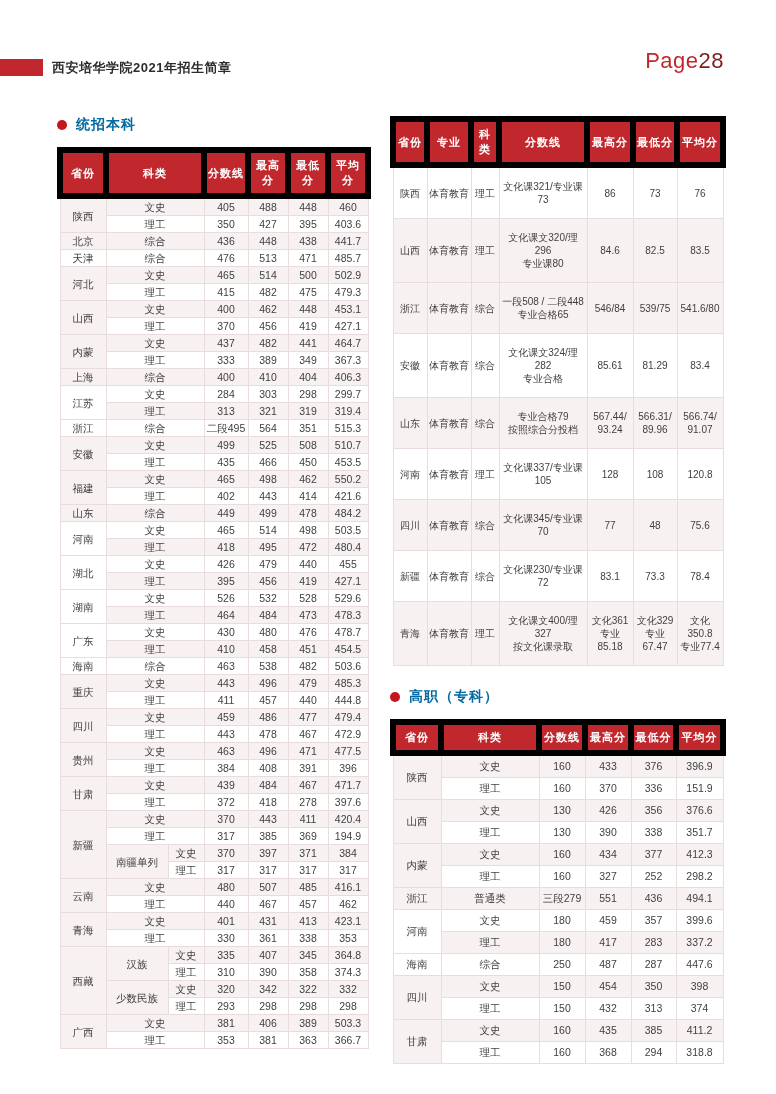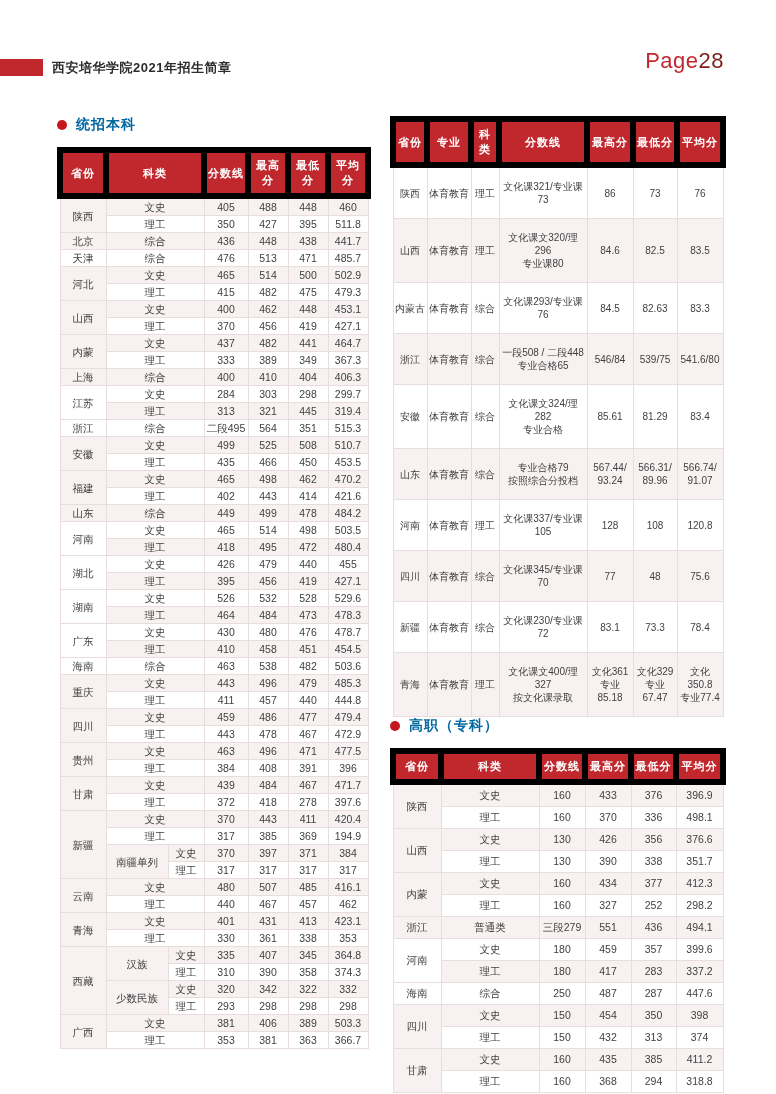--- a/index.html
+++ b/index.html
@@ -20,21 +20,21 @@
   .page-num .pg-no{color:#7f1d1d;}
 
   
   .col-left{position:absolute;left:57px;top:116px;width:308px;}
   .col-right{position:absolute;left:390px;top:116px;width:330px;}
 
   
   .section-title{display:flex;align-items:center;gap:9px;margin:0 0 13px 0;}
   .bullet{width:10px;height:10px;border-radius:50%;background:#c5161e;flex:0 0 auto;}
   .section-title .st-text{font-size:14px;font-weight:bold;color:#0369a1;letter-spacing:1px;}
-  .gap-before{}
+  .gap-before{margin-top:22px;}
 
   
   .score-table{border-collapse:collapse;table-layout:fixed;width:100%;}
   .score-table th{
     background:var(--accent);color:#fff;font-weight:bold;font-size:11px;
     padding:5px 0;border:6px solid #000000;letter-spacing:1px;
   }
   .score-table td{
     border:1px solid var(--line);text-align:center;vertical-align:middle;
     color:var(--ink);background-clip:padding-box;
@@ -88,21 +88,21 @@
               <td>405</td>
               <td>488</td>
               <td>448</td>
               <td>460</td>
             </tr>
             <tr>
               <td colspan="2">理工</td>
               <td>350</td>
               <td>427</td>
               <td>395</td>
-              <td>511.8</td>
+              <td>403.6</td>
             </tr>
             <tr class="alt">
               <td>北京</td>
               <td colspan="2">综合</td>
               <td>436</td>
               <td>448</td>
               <td>438</td>
               <td>441.7</td>
             </tr>
             <tr>
@@ -171,21 +171,21 @@
               <td colspan="2">文史</td>
               <td>284</td>
               <td>303</td>
               <td>298</td>
               <td>299.7</td>
             </tr>
             <tr class="alt">
               <td colspan="2">理工</td>
               <td>313</td>
               <td>321</td>
-              <td>445</td>
+              <td>319</td>
               <td>319.4</td>
             </tr>
             <tr>
               <td>浙江</td>
               <td colspan="2">综合</td>
               <td>二段495</td>
               <td>564</td>
               <td>351</td>
               <td>515.3</td>
             </tr>
@@ -203,21 +203,21 @@
               <td>466</td>
               <td>450</td>
               <td>453.5</td>
             </tr>
             <tr class="alt">
               <td rowspan="2">福建</td>
               <td colspan="2">文史</td>
               <td>465</td>
               <td>498</td>
               <td>462</td>
-              <td>470.2</td>
+              <td>550.2</td>
             </tr>
             <tr>
               <td colspan="2">理工</td>
               <td>402</td>
               <td>443</td>
               <td>414</td>
               <td>421.6</td>
             </tr>
             <tr class="alt">
               <td>山东</td>
@@ -500,29 +500,20 @@
               <td>76</td>
             </tr>
             <tr class="alt">
               <td>山西</td>
               <td>体育教育</td>
               <td>理工</td>
               <td>文化课文320/理296<br>专业课80</td>
               <td>84.6</td>
               <td>82.5</td>
               <td>83.5</td>
-            </tr>
-            <tr>
-              <td>内蒙古</td>
-              <td>体育教育</td>
-              <td>综合</td>
-              <td>文化课293/专业课76</td>
-              <td>84.5</td>
-              <td>82.63</td>
-              <td>83.3</td>
             </tr>
             <tr class="alt">
               <td>浙江</td>
               <td>体育教育</td>
               <td>综合</td>
               <td>一段508 / 二段448<br>专业合格65</td>
               <td>546/84</td>
               <td>539/75</td>
               <td>541.6/80</td>
             </tr>
@@ -616,21 +607,21 @@
               <td>160</td>
               <td>433</td>
               <td>376</td>
               <td>396.9</td>
             </tr>
             <tr>
               <td colspan="2">理工</td>
               <td>160</td>
               <td>370</td>
               <td>336</td>
-              <td>498.1</td>
+              <td>151.9</td>
             </tr>
             <tr class="alt">
               <td rowspan="2">山西</td>
               <td colspan="2">文史</td>
               <td>130</td>
               <td>426</td>
               <td>356</td>
               <td>376.6</td>
             </tr>
             <tr>

